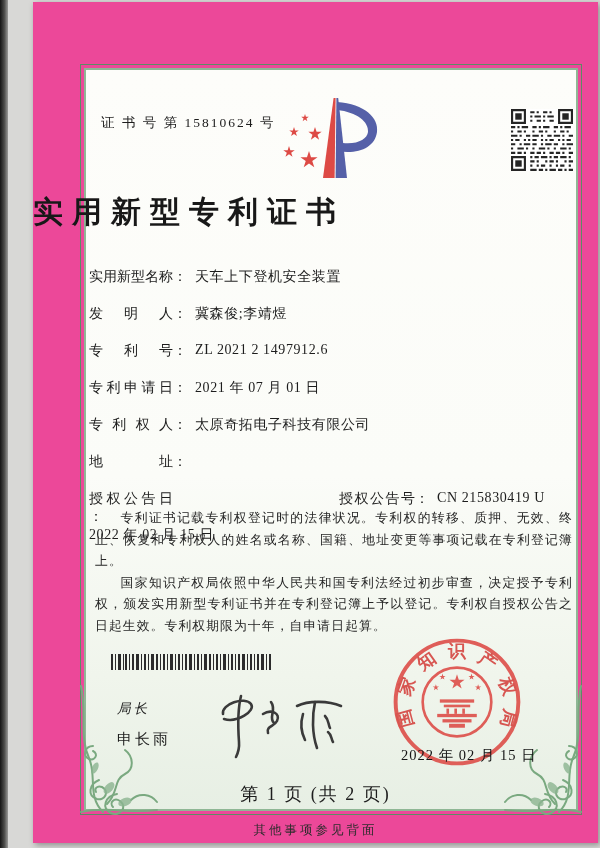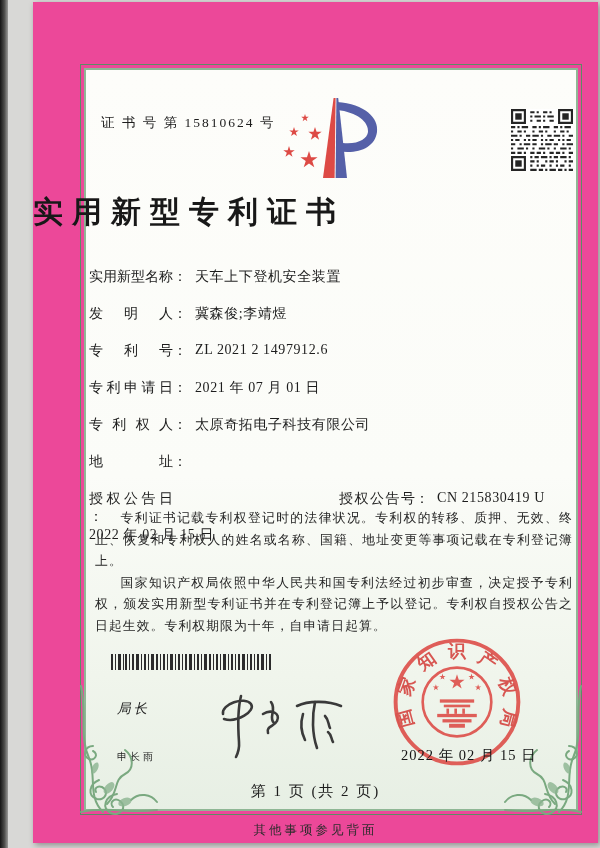--- a/index.html
+++ b/index.html
@@ -32,26 +32,26 @@
   .field-value{letter-spacing:.6px;}
   .grant-row{display:flex;}
   .grant-pair1{display:flex;width:250px;flex-direction:column;}
   .grant-pair2{display:flex;}
   .grant-pair2 .field-label{width:76px;}
   .paragraphs{position:absolute;left:62px;top:506px;width:478px;
     font-size:12.8px;line-height:21.5px;letter-spacing:1.1px;text-align:justify;color:#262626;}
   .paragraphs p{margin:0;text-indent:2em;}
   .barcode{position:absolute;left:78px;top:652px;}
   .officer-title{position:absolute;left:84px;top:698px;font-size:13.5px;letter-spacing:3px;font-style:italic;}
-  .officer-name{position:absolute;left:84px;top:748px;font-size:10px;letter-spacing:3px;}
+  .officer-name{position:absolute;left:84px;top:728px;font-size:15px;letter-spacing:3px;}
   .signature{position:absolute;left:178px;top:688px;}
   .seal{position:absolute;left:358px;top:634px;z-index:4;}
   .seal-date{position:absolute;left:368px;top:744px;z-index:5;font-size:14.5px;letter-spacing:1px;color:#141414;}
   .page-footer{position:absolute;left:0;top:780px;width:100%;text-align:center;
-    font-size:15px;letter-spacing:2px;}
+    font-size:18px;letter-spacing:2px;}
   .back-note{position:absolute;left:0;top:820px;width:100%;text-align:center;
     font-size:12.5px;letter-spacing:3px;color:#2c2c2c;}
 </style>
 </head>
 <body>
 
 <div class="edge-left"></div>
 
 <div class="paper">
 

